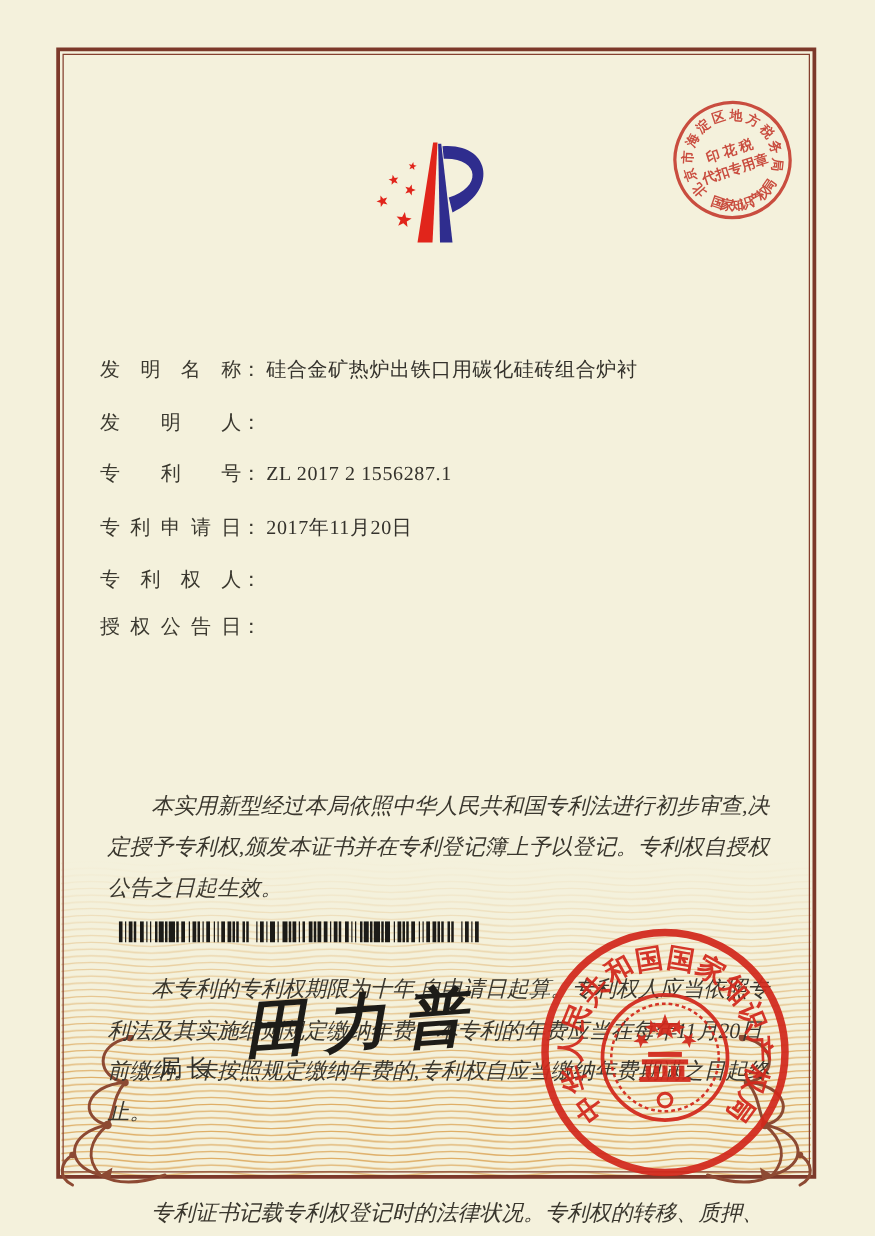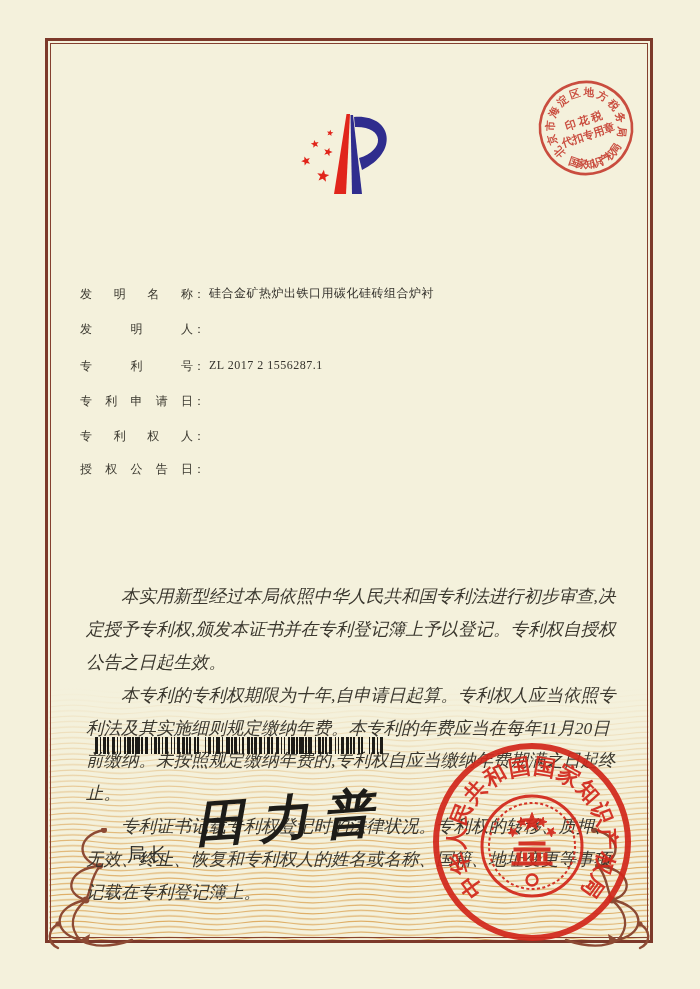--- a/index.html
+++ b/index.html
@@ -32,34 +32,34 @@
   }
   .cert-no .prefix { letter-spacing:13px; }
   .cert-no .num { font-family:"Liberation Sans","DejaVu Sans",sans-serif; font-size:21px; letter-spacing:1px; color:#2f2f2a; }
   .logo { position:absolute; left:296px; top:108px; z-index:2; }
   .doc-title {
     position:absolute; left:0; top:206px; width:700px; text-align:center; z-index:2;
     font-size:41px; font-weight:bold; color:#21211b; letter-spacing:17px; text-indent:17px;
   }
   
   .fields { position:absolute; left:80px; top:284px; width:535px; z-index:2; }
-  .field-row { display:flex; align-items:flex-end; margin-bottom:18px; font-size:12px; color:#34322c; }
+  .field-row { display:flex; align-items:center; margin-bottom:18px; font-size:16px; color:#34322c; }
   .field-label {
     display:inline-block; width:113px; text-align:justify; text-align-last:justify;
     flex:0 0 113px; color:#3a382f;
   }
   .field-colon { flex:0 0 auto; margin-right:4px; color:#3a382f; }
   .field-value { flex:1 1 auto; line-height:1.6; letter-spacing:0.5px; }
   .row-tall { margin-bottom:16px; }
   
   .body-text {
     position:absolute; left:86px; top:580px; width:530px; z-index:2;
     font-size:17.5px; line-height:1.88; color:#3a372e; font-style:italic;
   }
-  .body-text p { text-indent:2em; }
+  .body-text p { text-indent:2em;margin-top:48px; }
   
   .barcode { position:absolute; left:95px; top:737px; width:288px; height:17px; z-index:2; overflow:hidden; white-space:nowrap; }
   .barcode .bar { display:inline-block; height:100%; background:#1c1b17; vertical-align:top; }
   .barcode .gap { display:inline-block; height:100%; vertical-align:top; }
   
   .signer-title { position:absolute; left:127px; top:842px; z-index:3; font-size:19px; letter-spacing:3px; color:#2e2d28; }
   .signer-name {
     position:absolute; left:195px; top:792px; z-index:3;
     font-size:50px; font-style:italic; font-weight:bold; color:#1d1c18;
     letter-spacing:14px; transform:rotate(-4deg); transform-origin:left center;
@@ -156,20 +156,21 @@
         <span class="field-colon">：</span>
     </div>
     <div class="field-row">
       <span class="field-label">专利号</span>
         <span class="field-colon">：</span>
       <span class="field-value">ZL 2017 2 1556287.1</span>
     </div>
     <div class="field-row">
       <span class="field-label">专利申请日</span>
         <span class="field-colon">：</span>
+      <span class="field-value">2017年11月20日</span>
     </div>
     <div class="field-row row-tall">
       <span class="field-label">专利权人</span>
         <span class="field-colon">：</span>
     </div>
     <div class="field-row">
       <span class="field-label">授权公告日</span>
         <span class="field-colon">：</span>
     </div>
   </div>

